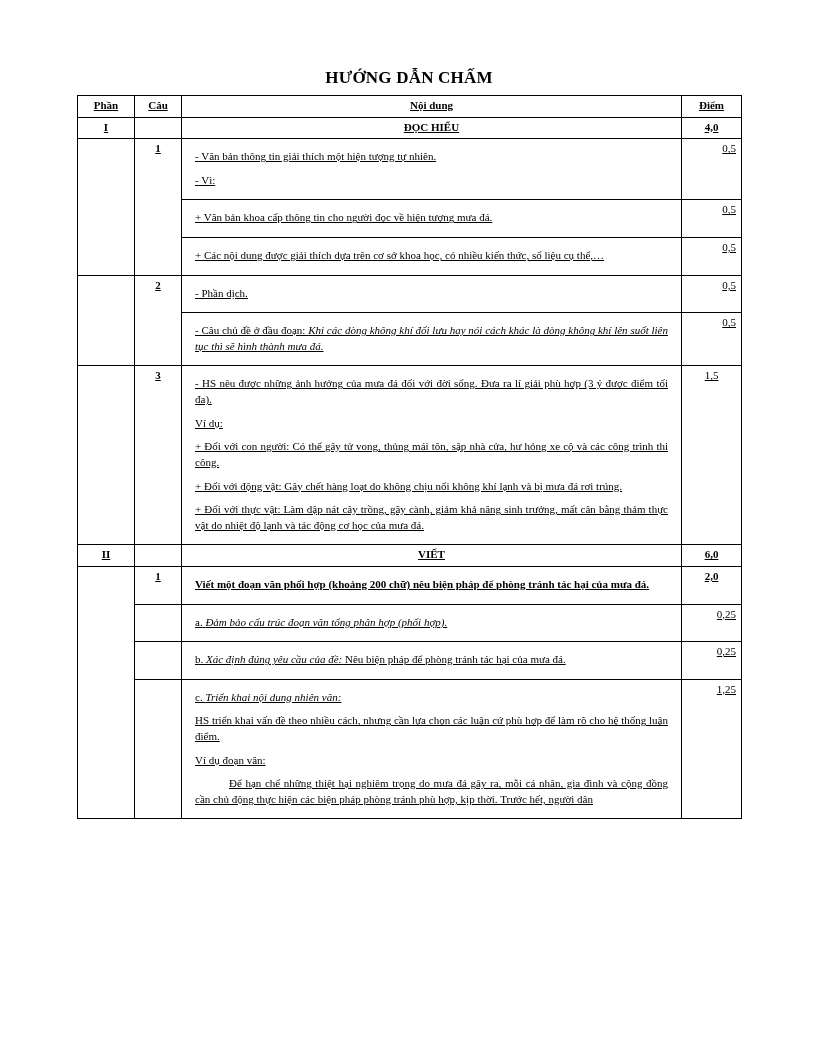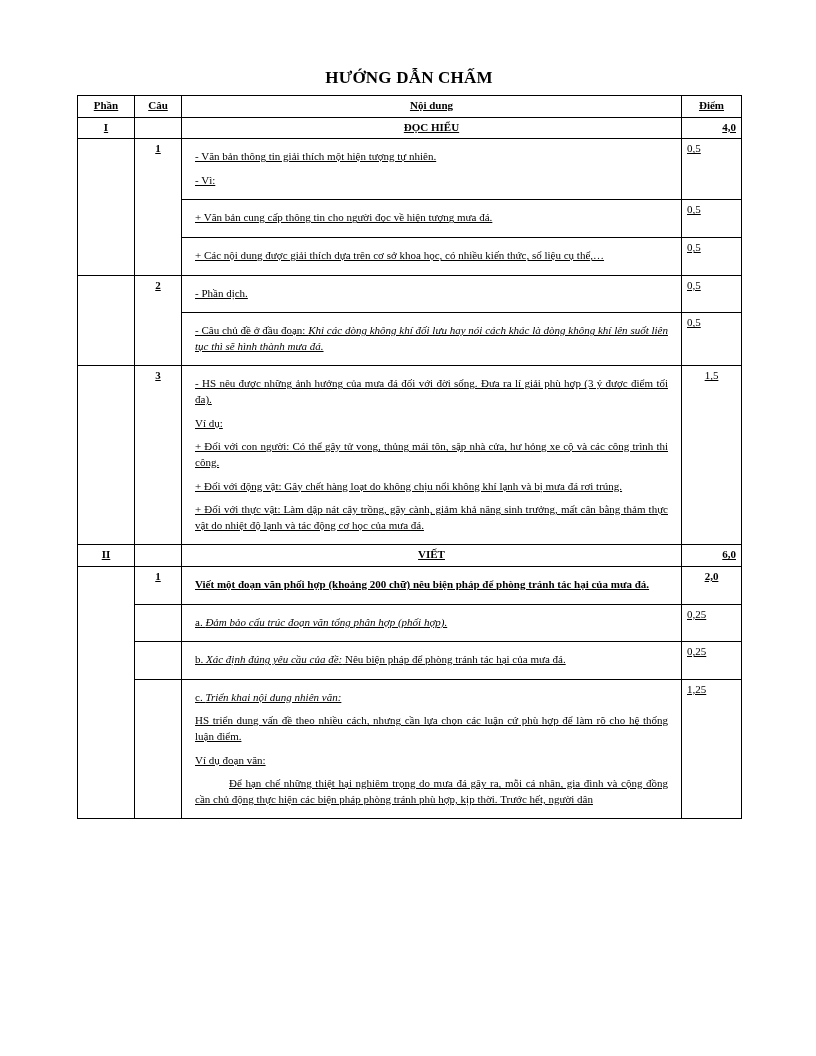--- a/index.html
+++ b/index.html
@@ -69,30 +69,30 @@
     text-align: center;
     vertical-align: middle;
     font-weight: bold;
   }
   .sec-title {
     text-align: center;
     font-weight: bold;
     vertical-align: middle;
   }
   .score {
-    text-align: left;
+    text-align: right;
     vertical-align: top;
   }
   .score-mid {
     text-align: center;
     vertical-align: middle;
     margin-top: 41px;
   }
   .score-bold {
-    text-align: right;
+    text-align: center;
     vertical-align: middle;
     font-weight: bold;
   }
   .content p {
     margin: 8px;
     padding: 0;
   }
   .content p.just {
     text-align: justify;
     text-justify: inter-word;
@@ -138,21 +138,21 @@
         <td rowspan="3"></td>
         <td rowspan="3" class="ctr-mid">1</td>
         <td class="content">
           <p class="just">- Văn bản thông tin giải thích một hiện tượng tự nhiên.</p>
           <p class="just">- Vì:</p>
         </td>
         <td class="score">0,5</td>
       </tr>
       <tr>
         <td class="content">
-          <p class="just">+ Văn bản cung cấp thông tin cho người đọc về hiện tượng mưa đá.</p>
+          <p class="just">+ Văn bản khoa cấp thông tin cho người đọc về hiện tượng mưa đá.</p>
         </td>
         <td class="score">0,5</td>
       </tr>
       <tr>
         <td class="content">
           <p class="just">+ Các nội dung được giải thích dựa trên cơ sở khoa học, có nhiều kiến thức, số liệu cụ thể,…</p>
         </td>
         <td class="score">0,5</td>
       </tr>
 
@@ -213,21 +213,21 @@
         <td class="content">
           <p class="just"><span>b. </span><span class="it">Xác định đúng yêu cầu của đề:</span><span> Nêu biện pháp để phòng tránh tác hại của mưa đá.</span></p>
         </td>
         <td class="score">0,25</td>
       </tr>
 
       <tr>
         <td></td>
         <td class="content">
           <p><span>c. </span><span class="it">Triển khai nội dung nhiên văn:</span></p>
-          <p class="just">HS triển dung vấn đề theo nhiều cách, nhưng cần lựa chọn các luận cứ phù hợp để làm rõ cho hệ thống luận điểm.</p>
+          <p class="just">HS triển khai vấn đề theo nhiều cách, nhưng cần lựa chọn các luận cứ phù hợp để làm rõ cho hệ thống luận điểm.</p>
           <p>Ví dụ đoạn văn:</p>
           <p class="indent">Để hạn chế những thiệt hại nghiêm trọng do mưa đá gây ra, mỗi cá nhân, gia đình và cộng đồng cần chủ động thực hiện các biện pháp phòng tránh phù hợp, kịp thời. Trước hết, người dân</p>
         </td>
         <td class="score">1,25</td>
       </tr>
 
     </tbody>
   </table>
 
 </div>

